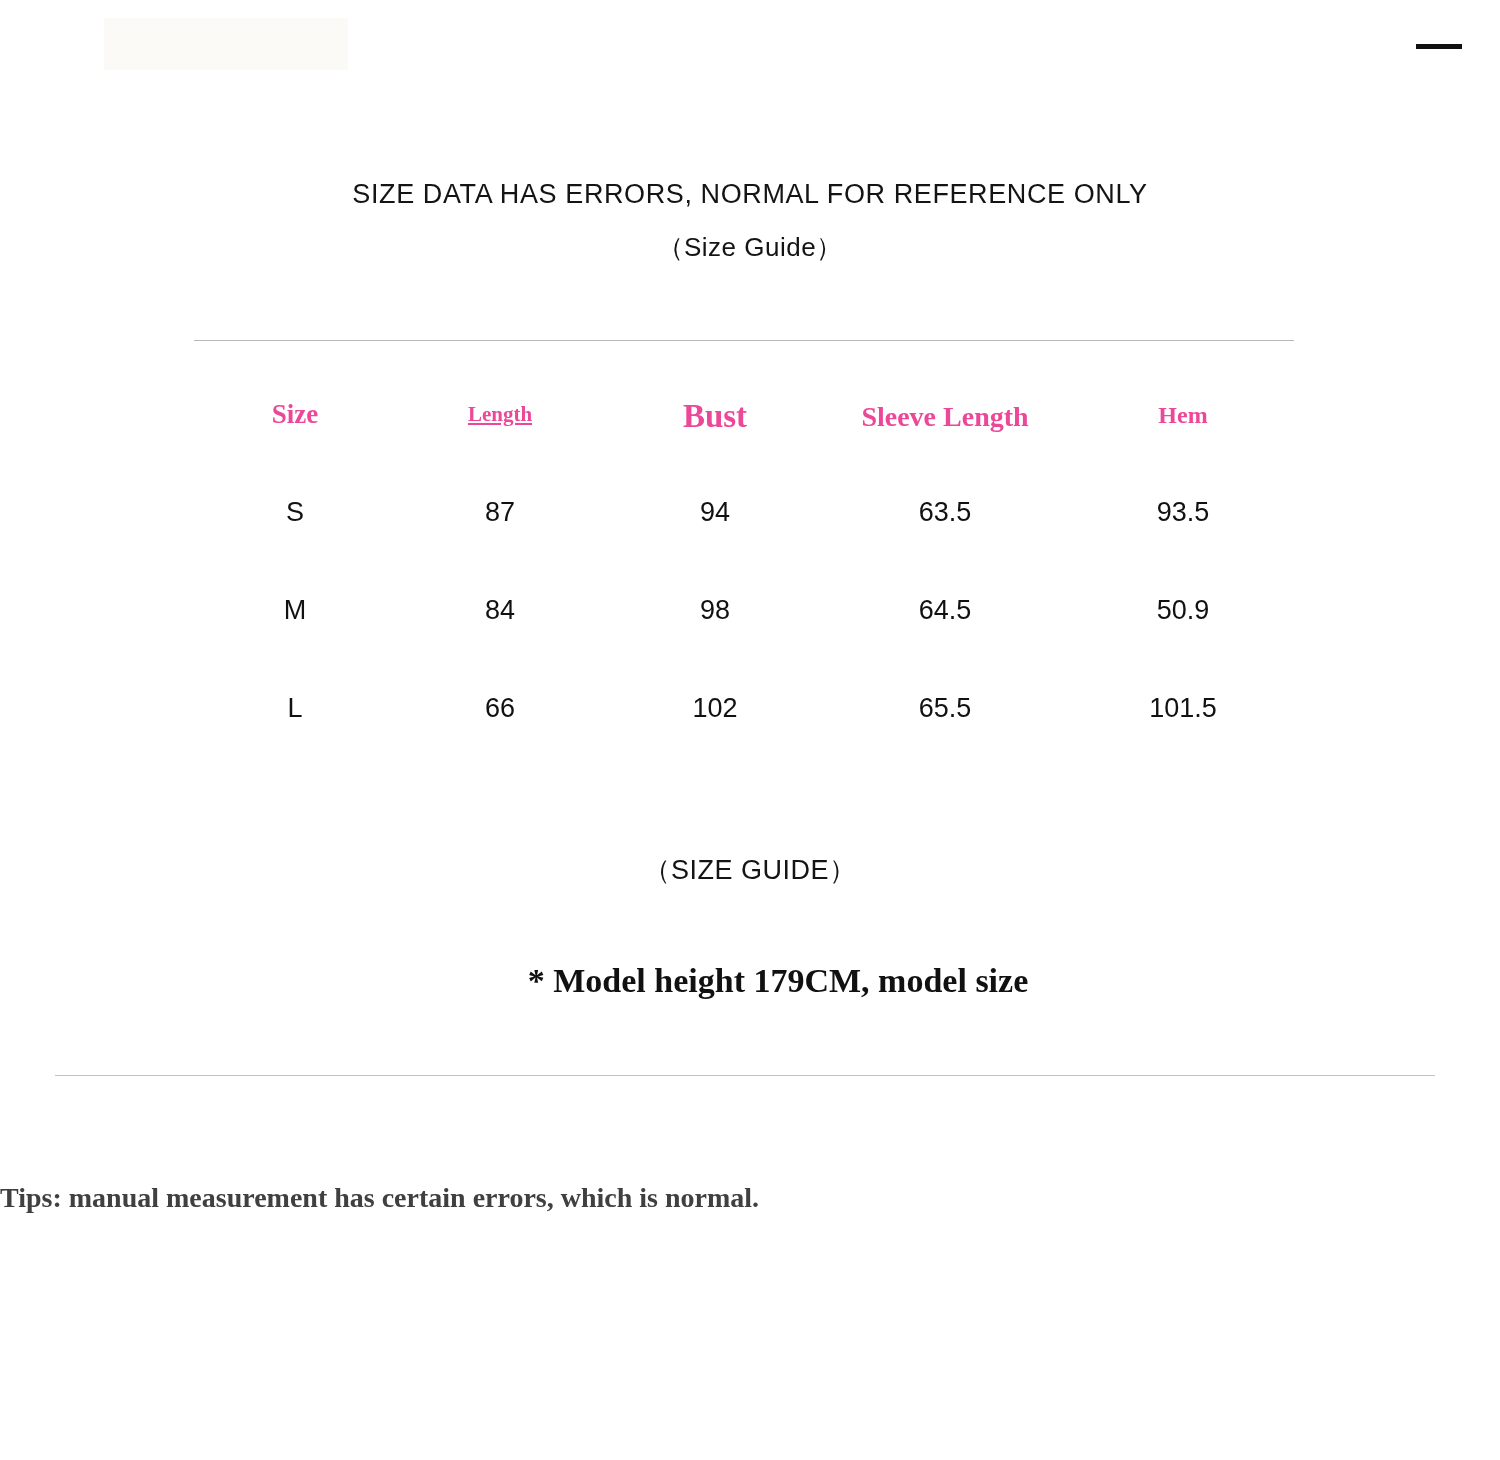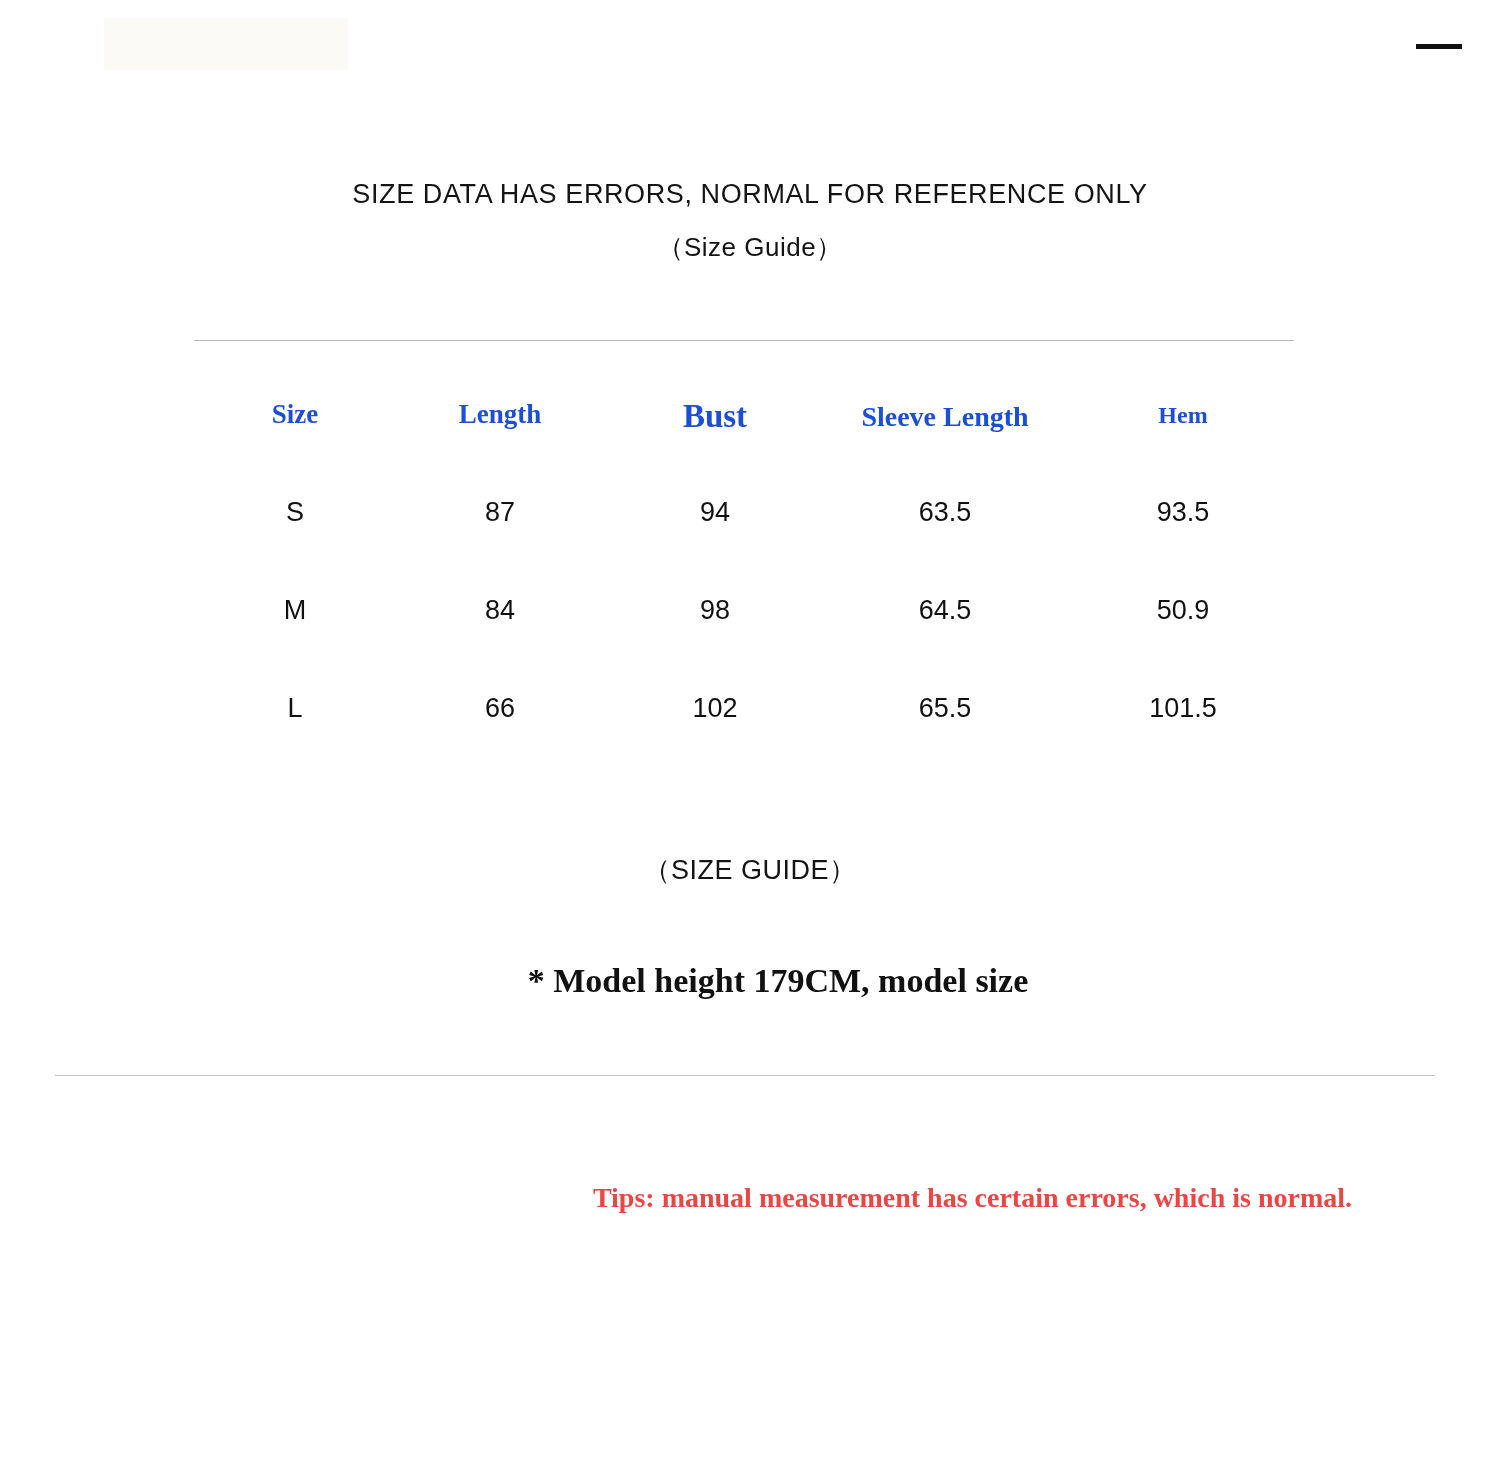--- a/index.html
+++ b/index.html
@@ -83,34 +83,34 @@
     border-collapse: collapse;
   }
   .size-table th,
   .size-table td {
     text-align: center;
     vertical-align: middle;
   }
   .size-table th {
     font-family: "Liberation Serif", serif;
     font-weight: 700;
-    color: #1d4ed8;
+    color: #ec4899;
     padding-bottom: 28px;
     margin-top: 24px;
   }
   .size-table td {
     font-family: "Liberation Sans", sans-serif;
     font-size: 27px;
     color: #111111;
     height: 96px;
     font-weight: 400;
   }
   
   th.h-size    { font-size: 27px; }
-  th.h-length  { font-size: 27px; }
+  th.h-length  { font-size: 21px; text-decoration: underline; }
   th.h-bust    { font-size: 33px; padding-top: 6px; }
   th.h-sleeve  { font-size: 28px; padding-top: 6px; }
   th.h-hem     { font-size: 24px; padding-top: 4px; }
 
   td.c-size { font-size: 27px; }
 
   .col-size   { width: 190px; }
   .col-length { width: 220px; }
   .col-bust   { width: 210px; }
   .col-sleeve { width: 250px; }
@@ -148,25 +148,25 @@
     width: 1380px;
     height: 1px;
     background: #c2c2c2;
   }
 
   .tips {
     position: absolute;
     top: 1182px;
     left: 0;
     width: 1352px;
-    text-align: right;
+    text-align: left;
     font-family: "Liberation Serif", serif;
     font-size: 28px;
     font-weight: 700;
-    color: #ef4444;
+    color: #404040;
   }
 </style>
 </head>
 <body>
 
 <div class="page">
 
   <div class="pale-block"></div>
   <div class="top-dash"></div>
 

